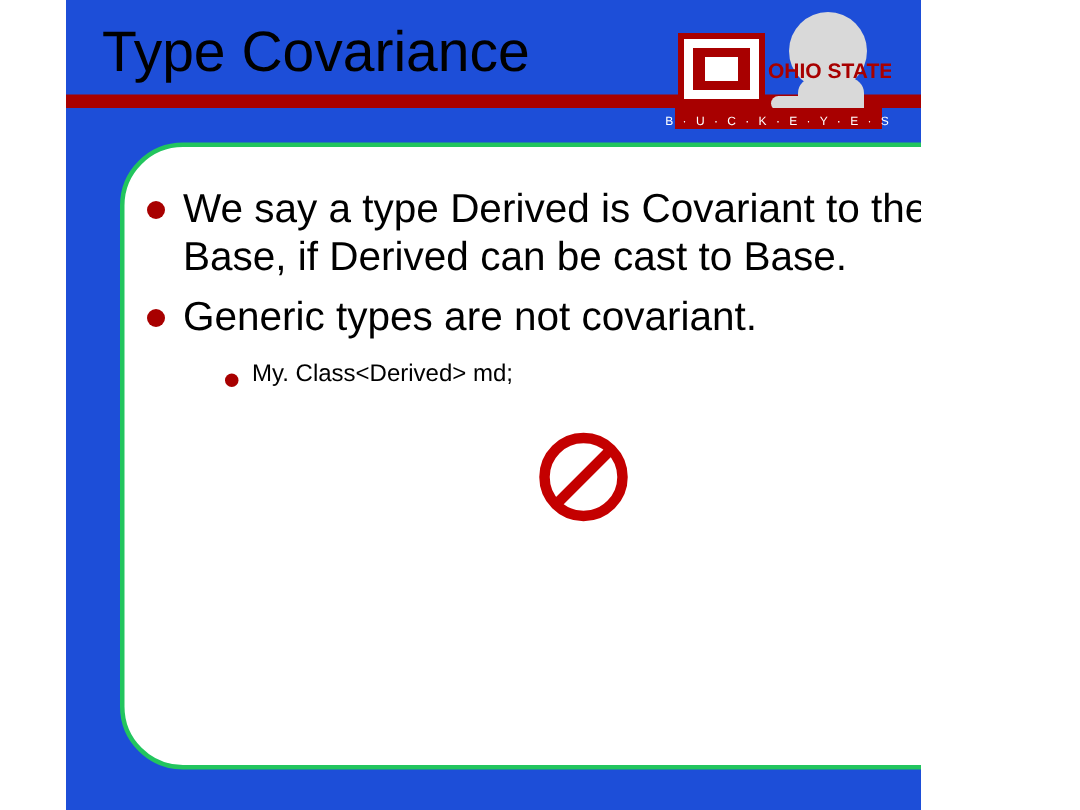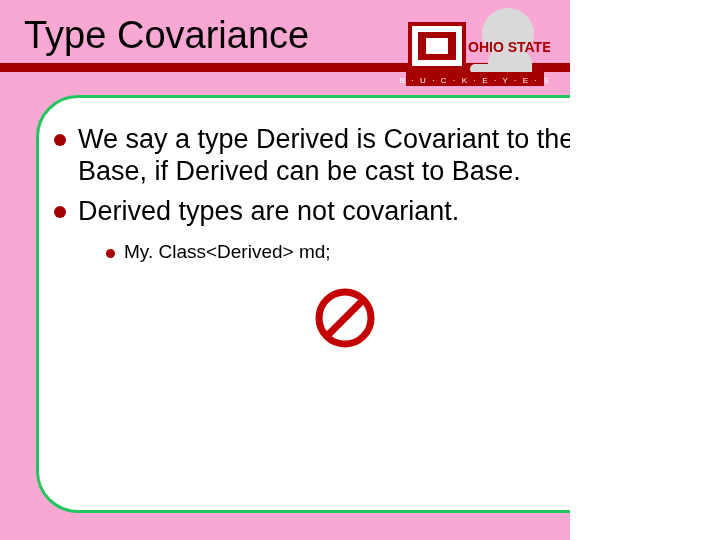--- a/index.html
+++ b/index.html
@@ -1,22 +1,23 @@
 <!DOCTYPE html>
 <html><head>
 <meta charset="utf-8">
 <style>
   * { margin: 0; padding: 0; box-sizing: border-box; }
   html, body { width: 720px; height: 540px; font-family: Arial, Helvetica, sans-serif; background: #fff; }
   .slide {
     position: relative;
     width: 570px;
     height: 540px;
-    background: #f9a8d4;
+    background: #1d4ed8;
     overflow: hidden;
+    margin-left: 44px;
   }
   .title-bar {
     position: relative;
     width: 100%;
     padding: 14px 24px 6px 24px;
   }
   .title-text {
     font-size: 38px;
     color: #000;
     font-weight: 400;
@@ -62,21 +63,21 @@
     top: 10px;
     width: 12px;
     height: 12px;
     background: #a80000;
     border-radius: 50%;
   }
   .lvl2 { list-style: none; margin-top: 12px; margin-left: 28px; }
   .lvl2 > li {
     position: relative;
     padding-left: 18px;
-    font-size: 19px;
+    font-size: 16px;
     line-height: 1.25;
     color: #000;
     margin-bottom: 4px;
   }
   .lvl2 > li::before {
     content: "";
     position: absolute;
     left: 0;
     top: 9px;
     width: 9px;
@@ -122,21 +123,21 @@
       <text x="68" y="48" font-family="Arial Black, Arial" font-weight="900" font-size="14" fill="#a80000">OHIO STATE</text>
       <rect x="6" y="68" width="138" height="14" fill="#a80000"></rect>
       <text x="75" y="79" text-anchor="middle" font-family="Arial" font-size="8" letter-spacing="2" fill="#fff">B · U · C · K · E · Y · E · S</text>
     </svg>
   </div>
 
   <div class="bubble">
     <ul class="lvl1">
       <li>We say a type Derived is Covariant to the type, Base, if Derived can be cast to Base.</li>
       <li>
-        <span>Derived types are not covariant.</span>
+        <span>Generic types are not covariant.</span>
         <ul class="lvl2">
           <li>My. Class&lt;Derived&gt; md;</li>
         </ul>
       </li>
     </ul>
   </div>
 
   <div class="prohibit">
     <svg viewBox="0 0 60 60" width="60" height="60">
       <circle cx="30" cy="30" r="26" fill="#fff" stroke="#c40000" stroke-width="7"></circle>

